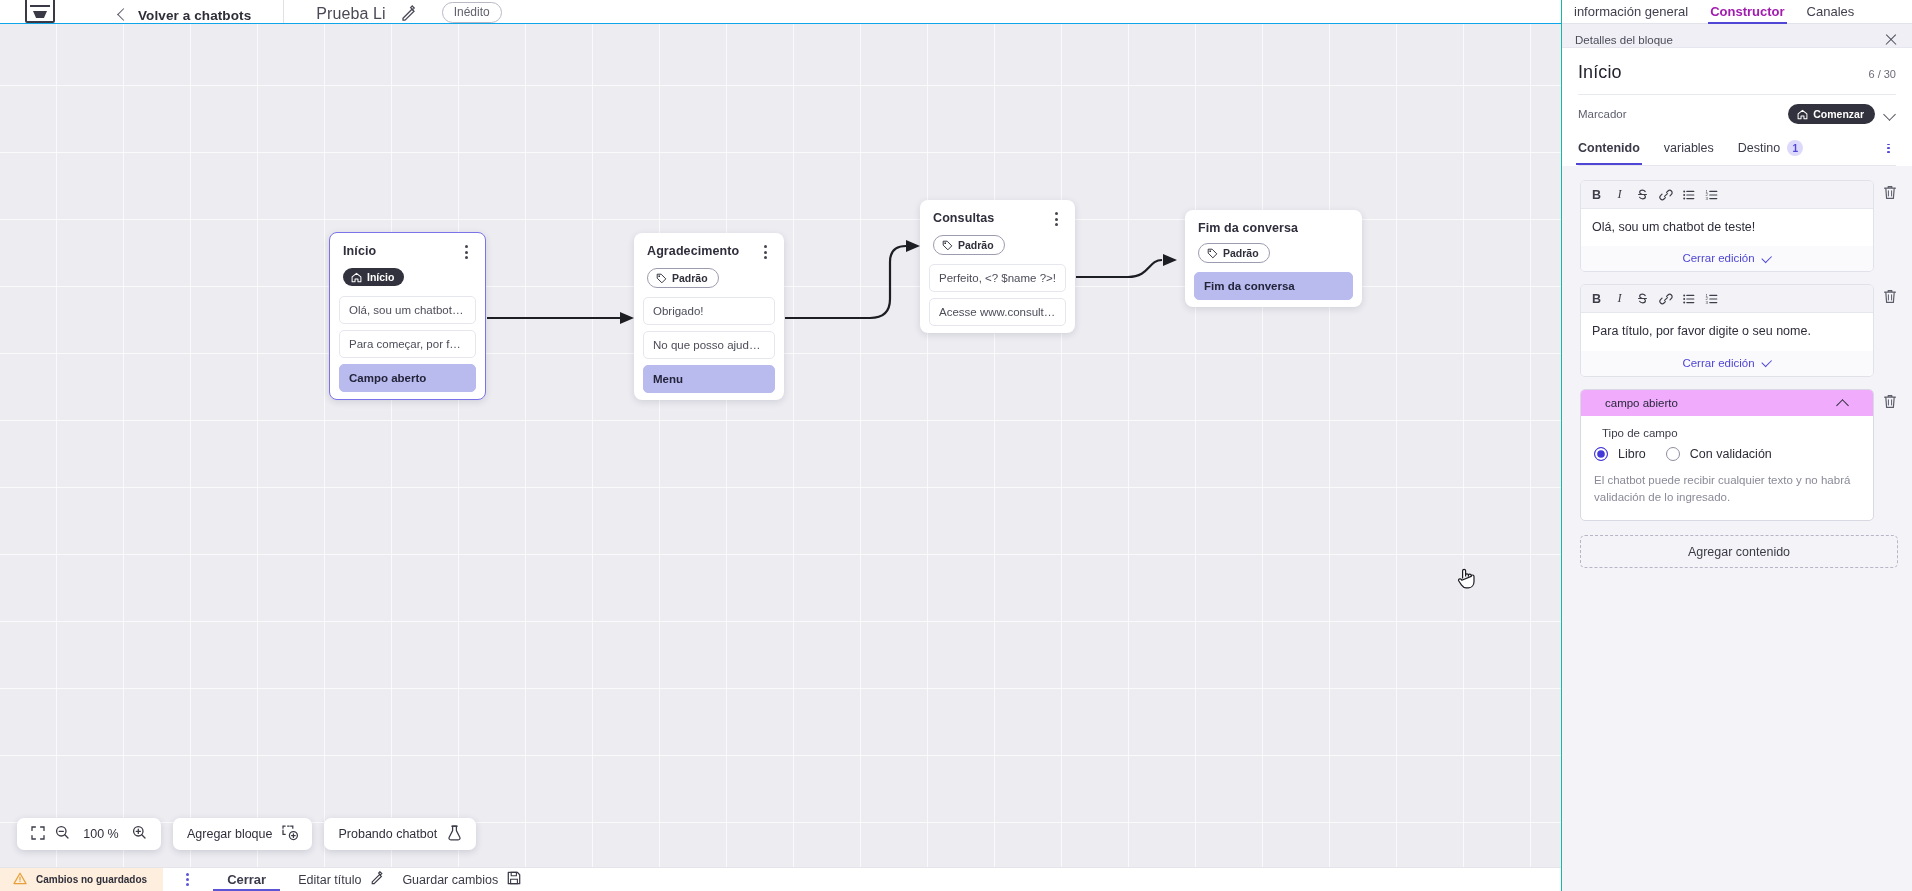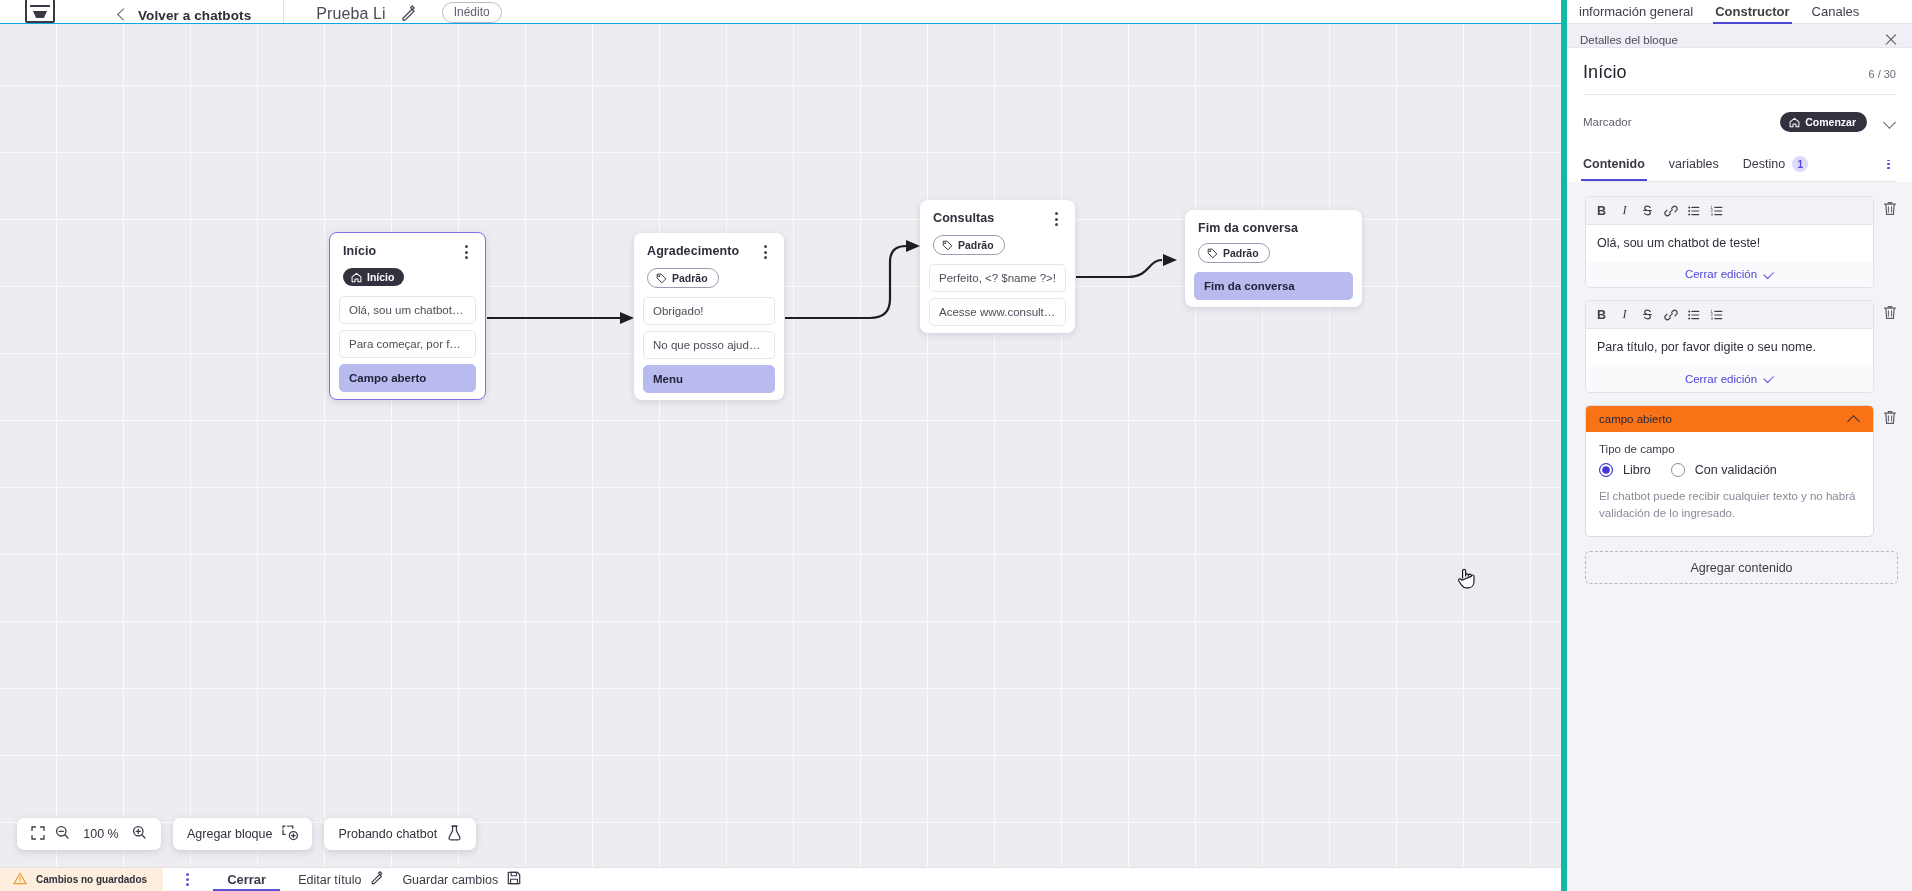--- a/index.html
+++ b/index.html
@@ -147,31 +147,31 @@
     content: ""; position: absolute; left: 0; right: 0; bottom: 0; height: 2px; background: #5c55d6;
   }
   .sb-btn {
     margin-left: 18px; display: flex; align-items: center; gap: 9px;
     font-size: 12.5px; color: #3b3b48; cursor: pointer;
   }
 
   
   .rpanel {
     position: absolute; right: 0; top: 0; width: 351px; height: 891px;
-    background: #f4f4f8; border-left: 6px solid #14b8a6; z-index: 40;
+    background: #f4f4f8; border-left: 1px solid #14b8a6; z-index: 40;
     display: flex; flex-direction: column;
   }
   .rp-tabs {
     height: 24px; background: #ffffff; display: flex; align-items: flex-end;
     padding-left: 12px; gap: 22px; border-bottom: 1px solid #e2e2ea;
   }
   .rp-tab {
     font-size: 13px; color: #414150; padding-bottom: 4px; cursor: pointer; position: relative;
   }
-  .rp-tab.active { color: #404040; font-weight: 700; }
+  .rp-tab.active { color: #a21caf; font-weight: 700; }
   .rp-tab.active::after {
     content: ""; position: absolute; left: -2px; right: -2px; bottom: -1px; height: 2px; background: #4f46d6;
   }
   .rp-subhead {
     height: 24px; background: #efeff5; display: flex; align-items: center;
     justify-content: space-between; padding: 8px 14px 0 13px;
     border-bottom: 1px solid #e6e6ee;
   }
   .rp-subhead-txt { font-size: 11.5px; color: #4c4c5a; }
   .x-close { width: 14px; height: 14px; position: relative; cursor: pointer; }
@@ -255,31 +255,31 @@
   }
   .trash {
     width: 16px; height: 18px; margin-top: 4px; cursor: pointer; flex: none;
   }
 
   
   .field-block {
     flex: 1; border: 1px solid #d9d9e4; border-radius: 5px; overflow: hidden; background: #fff;
   }
   .fb-head {
-    background: #f97316; padding: 7px 13px; display: flex; align-items: center;
+    background: #f0abfc; padding: 7px 24px; display: flex; align-items: center;
     justify-content: space-between; font-size: 11.5px; color: #27273a;
   }
   .chev-up { width: 12px; height: 12px; position: relative; cursor: pointer; }
   .chev-up::before {
     content: ""; position: absolute; left: 1px; top: 4px; width: 8px; height: 8px;
     border-left: 1.5px solid #2e2e3d; border-top: 1.5px solid #2e2e3d;
     transform: rotate(45deg);
   }
   .fb-body { padding: 11px 13px 14px; }
-  .fb-lbl { font-size: 11.5px; color: #3d3d4b; }
+  .fb-lbl { font-size: 11.5px; color: #3d3d4b; margin-left: 8px; }
   .radio-row { display: flex; align-items: center; gap: 10px; margin-top: 8px; }
   .radio {
     width: 14px; height: 14px; border-radius: 50%; border: 1.5px solid #8e8ea0;
     background: #fff; position: relative; cursor: pointer; flex: none;
   }
   .radio.on { border-color: #4338d8; background: #4338d8; box-shadow: inset 0 0 0 2.2px #ffffff; }
   .radio-lbl { font-size: 12.5px; color: #2d2d3a; margin-right: 10px; }
   .fb-help {
     margin-top: 11px; font-size: 11.5px; color: #8a8a99; line-height: 1.5;
   }
@@ -509,21 +509,21 @@
   <div class="rp-white">
     <div class="rp-title-row">
       <span class="rp-title">Início</span>
       <span class="rp-count">6 / 30</span>
     </div>
     <div class="rp-rule"></div>
 
     <div class="rp-marker-row">
       <span class="rp-marker-lbl">Marcador</span>
       <span class="marker-right">
-        <span class="tag dark" style="margin:8px;padding:4px 11px 4px 9px;font-size:10.5px;">
+        <span class="tag dark" style="margin:0;padding:4px 11px 4px 9px;font-size:10.5px;">
           <svg width="11" height="11" viewBox="0 0 12 12">
               <path d="M1.2 5.4 6 1.4l4.8 4V10.6H7.6V7.6H4.4v3H1.2z" fill="none" stroke="#fff" stroke-width="1.1" stroke-linejoin="round"></path>
             </svg>
           <span>Comenzar</span>
         </span>
         <span class="chev-down"></span>
       </span>
     </div>
 
     <div class="rp-tabs2">

